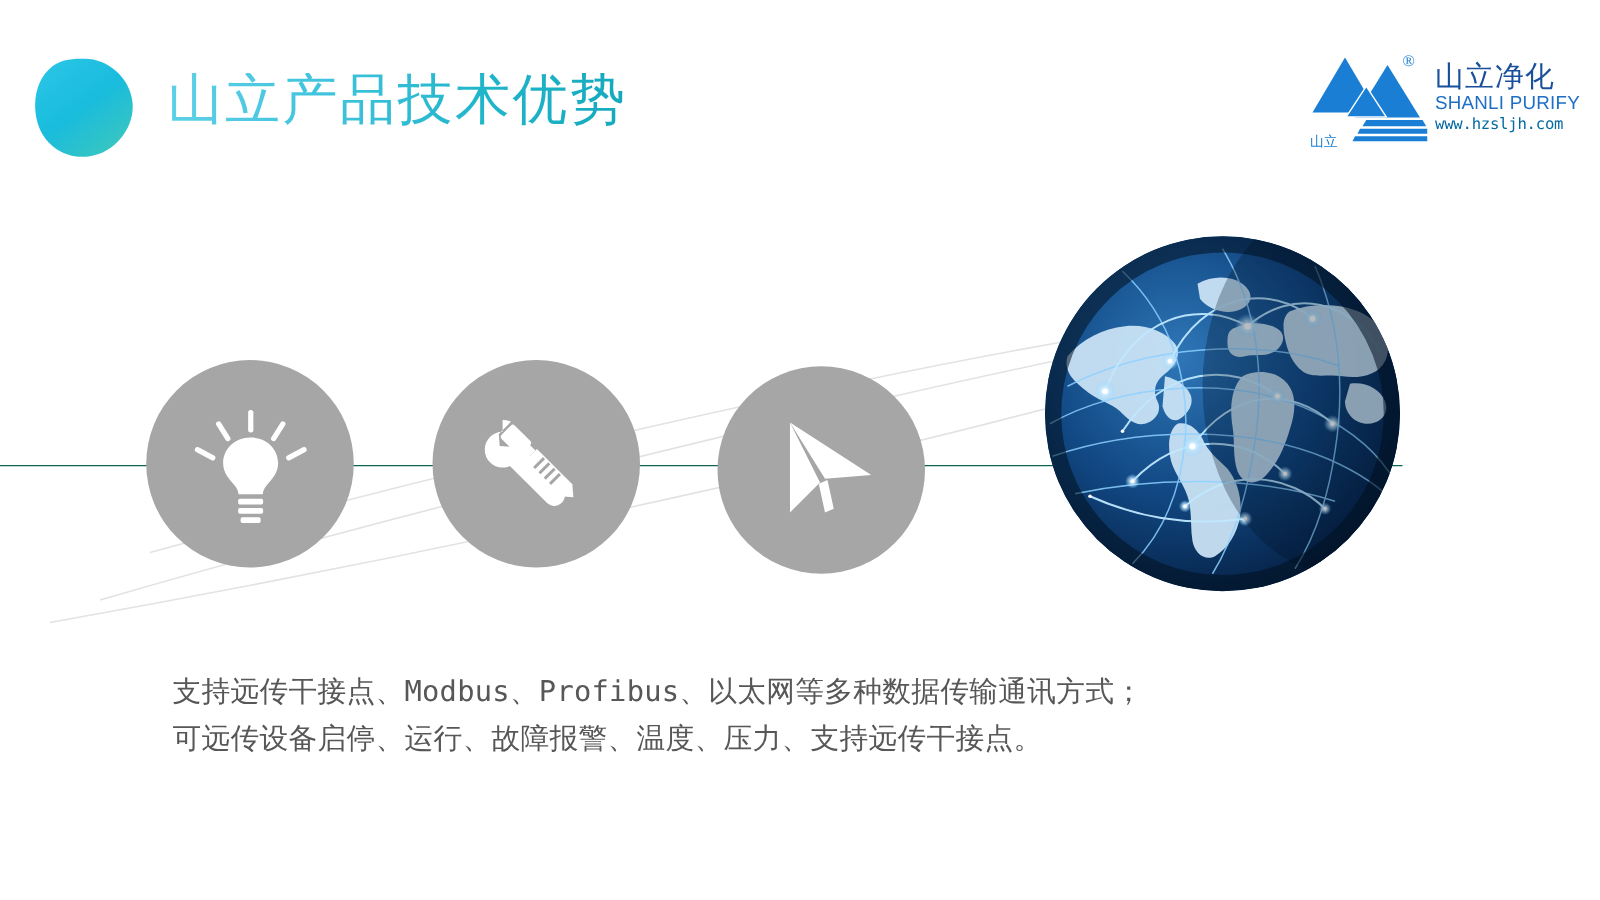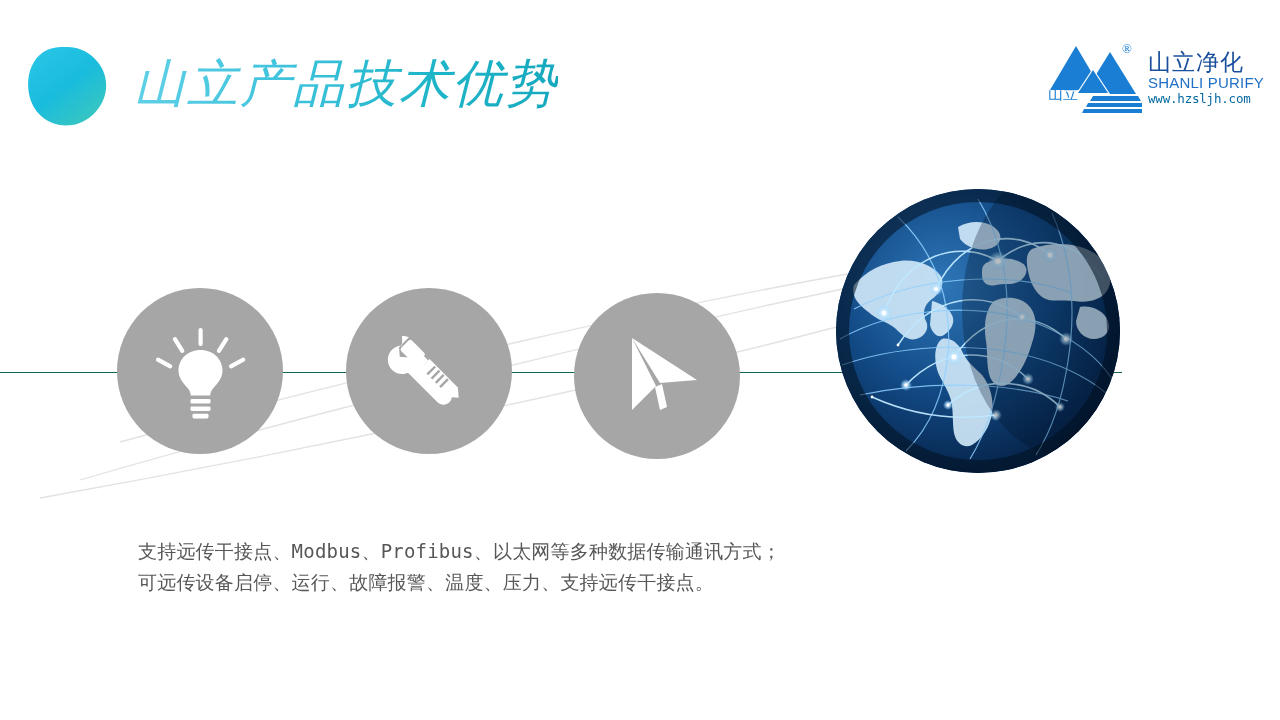--- a/index.html
+++ b/index.html
@@ -23,31 +23,30 @@
     position: absolute;
     left: 26px;
     top: 46px;
     width: 82px;
     height: 80px;
   }
   #page-title {
     position: absolute;
     left: 134px;
     top: 58px;
-    font-size: 51px;
+    font-size: 44px;
     line-height: 1.0;
     letter-spacing: 2px;
     font-family: "DejaVu Sans", "Liberation Sans", sans-serif;
     font-weight: 400;
     background: linear-gradient(90deg, #5fd0e6 0%, #3fc3dd 35%, #1fb5c9 70%, #16a9bd 100%);
     -webkit-background-clip: text;
     background-clip: text;
     color: transparent;
     white-space: nowrap;
-    font-style: italic;
   }
 
   
   #logo {
     position: absolute;
     right: 16px;
     top: 38px;
     width: 218px;
     height: 84px;
   }
@@ -62,22 +61,22 @@
     position: absolute;
     left: 76px;
     top: 3px;
     font-size: 13px;
     color: #1a7fd4;
     font-family: "Liberation Serif", serif;
   }
   #logo-shanli-cn {
     position: absolute;
     left: 2px;
-    bottom: 18px;
-    font-size: 15px;
+    bottom: 1px;
+    font-size: 11px;
     color: #1a7fd4;
     font-family: Liberation Serif, serif;
     letter-spacing: 0px;
   }
   #logo-text {
     position: absolute;
     left: 102px;
     top: 12px;
     width: 118px;
   }
@@ -168,21 +167,21 @@
     font-size: 28px;
     color: #2372bd;
     font-family: "DejaVu Sans", sans-serif;
     letter-spacing: 1px;
     line-height: 1.25;
     margin: 0 0 14px 0;
     font-weight: 400;
     white-space: nowrap;
   }
   .caption-line {
-    font-size: 19px;
+    font-size: 23px;
     color: #575757;
     font-family: "DejaVu Sans Mono", "DejaVu Sans", monospace;
     letter-spacing: 0.2px;
     line-height: 1.62;
     white-space: nowrap;
   }
 </style>
 </head>
 <body>
 

